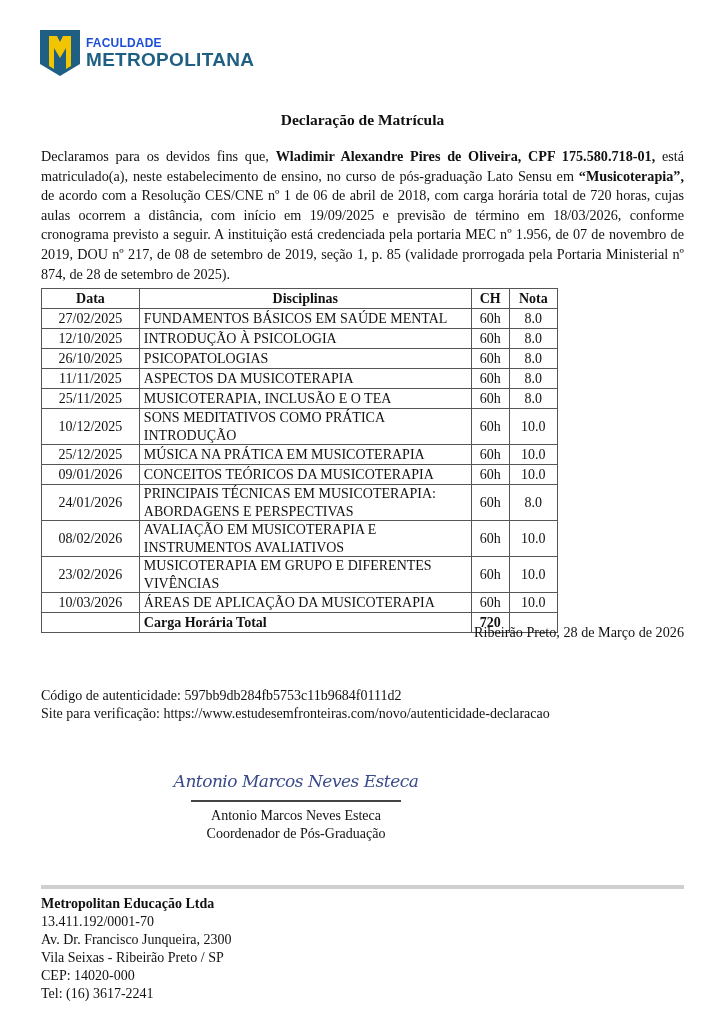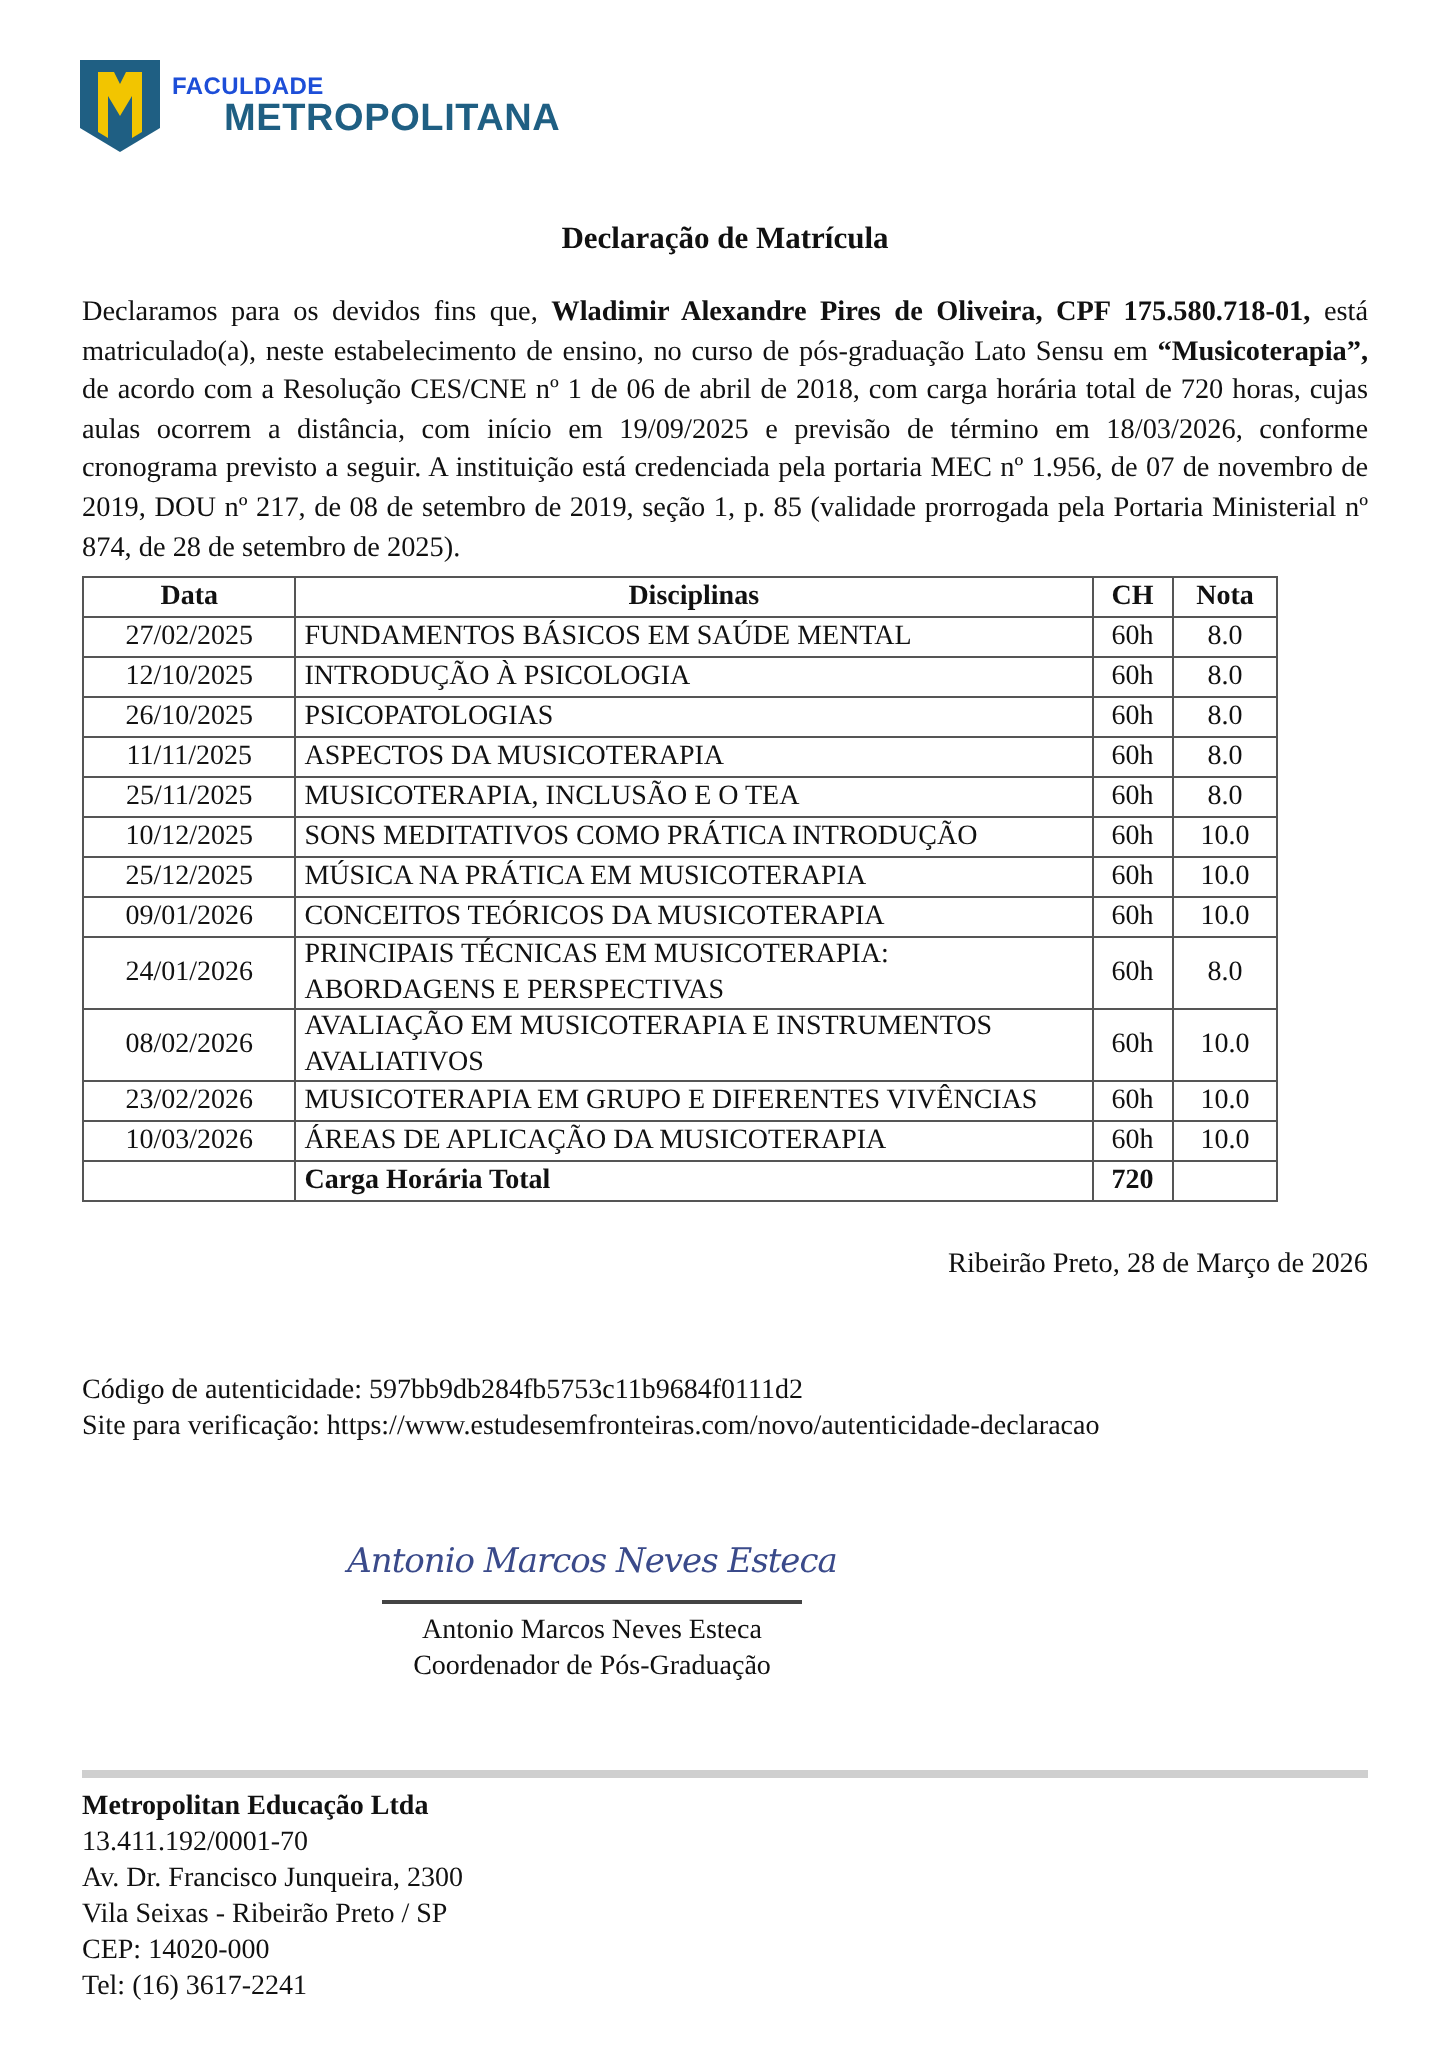--- a/index.html
+++ b/index.html
@@ -2,24 +2,24 @@
 <html><head>
 <meta charset="utf-8">
 <style>
   html, body { margin:0; padding:0; background:#ffffff; }
   body { width:725px; height:1024px; position:relative; overflow:hidden;
          font-family:"Liberation Serif", serif; color:#111; }
   .logo { position:absolute; left:40px; top:30px; display:flex; align-items:center; }
   .logo-mark { width:40px; height:46px; position:relative; }
   .logo-text { margin-left:6px; line-height:1; }
   .logo-top { font-family:"Liberation Sans", sans-serif; font-weight:bold; color:#1d4ed8; font-size:12px; letter-spacing:0.2px; }
-  .logo-bottom { font-family:"Liberation Sans", sans-serif; font-weight:bold; color:#1f5f83; font-size:19px; letter-spacing:0.3px; margin-top:1px;margin-left:26px; }
+  .logo-bottom { font-family:"Liberation Sans", sans-serif; font-weight:bold; color:#1f5f83; font-size:19px; letter-spacing:0.3px; margin-top:1px; }
   .title { position:absolute; left:0; width:725px; top:111px; text-align:center; font-weight:bold; font-size:15.5px; }
   .intro { position:absolute; left:41px; width:643px; top:147px; font-size:14.2px; line-height:19.6px; text-align:justify; }
-  table.disc { position:absolute; left:41px; top:288px; width:598px; border-collapse:collapse; font-size:14px; }
+  table.disc { position:absolute; left:41px; top:288px; width:517px; border-collapse:collapse; font-size:14px; }
   table.disc td, table.disc th { border:1.5px solid #555; padding:0 4px; line-height:17.5px; }
   table.disc th { font-weight:bold; height:19px; }
   table.disc td.c { text-align:center; }
   table.disc td.l { text-align:left; }
   table.disc tr.r td { height:19px; }
   .place-date { position:absolute; right:41px; top:624px; font-size:14.2px; }
   .auth { position:absolute; left:41px; top:687px; font-size:14px; line-height:18px; }
   .sig-wrap { position:absolute; left:0; width:592px; top:762px; text-align:center; }
   .sig-script { font-family:"DejaVu Serif", serif; font-style:italic; color:#3a4a8a; font-size:17px; letter-spacing:-0.5px; height:38px; line-height:38px; }
   .sig-line { width:210px; height:2px; background:#444; margin:0 auto 5px auto; }

